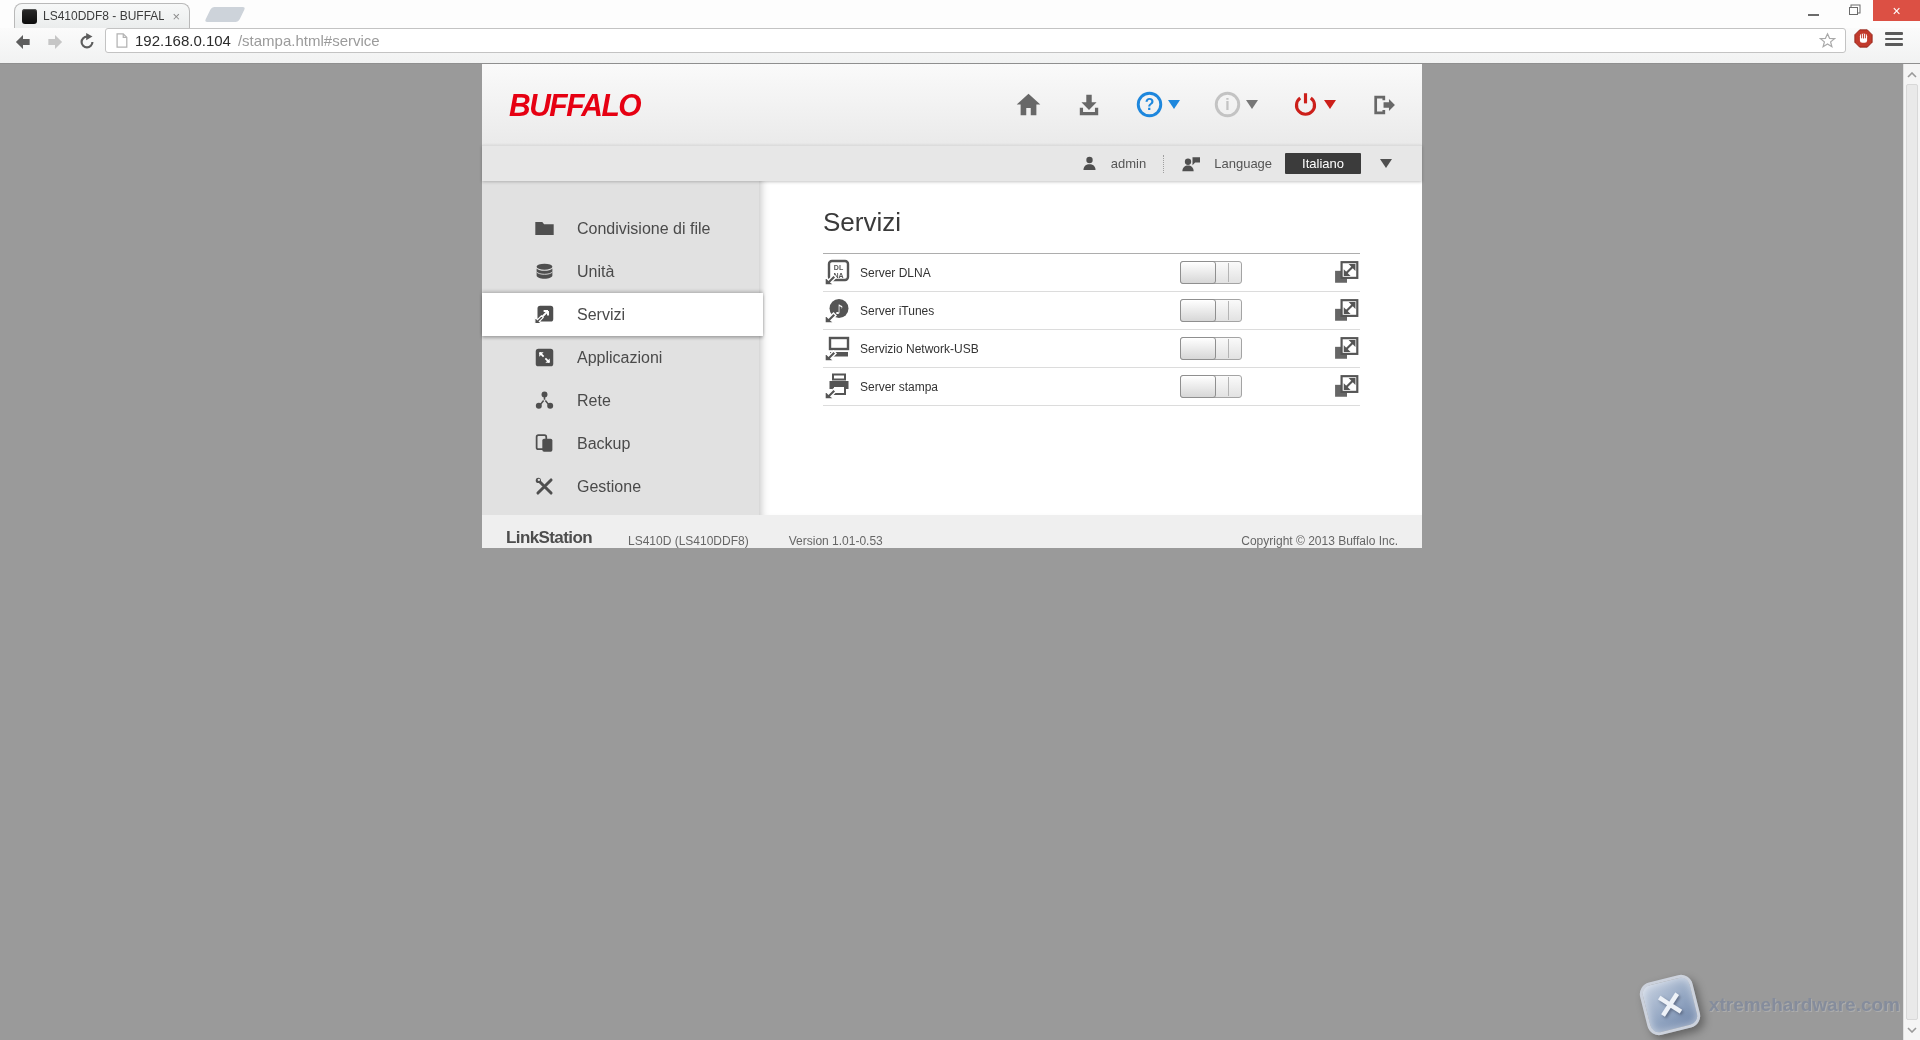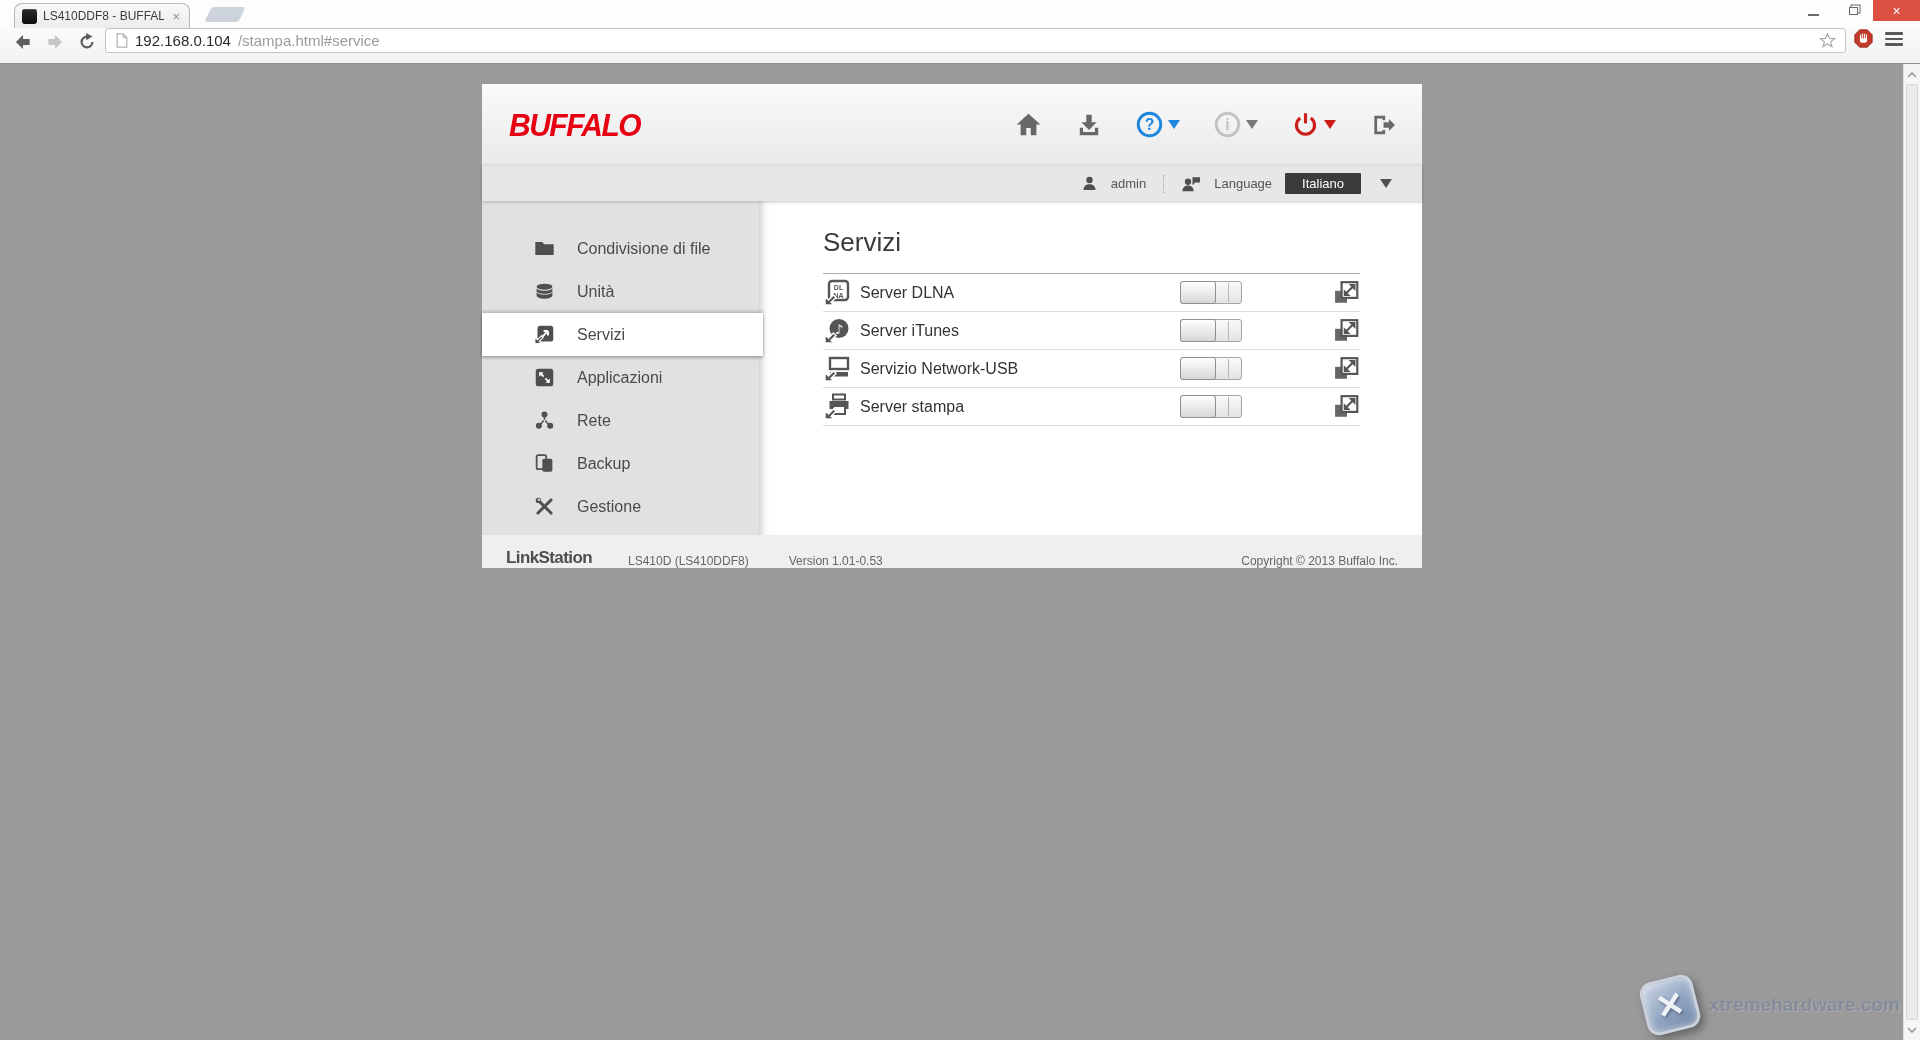--- a/index.html
+++ b/index.html
@@ -28,21 +28,21 @@
             display:flex; align-items:center; padding:0 9px; gap:7px; font-size:15px; }
   .url-host { color:#2b2b2b; }
   .url-path { color:#9b9b9b; }
   .url-spacer { flex:1; }
   .ext-area { display:flex; align-items:center; gap:8px; padding:0 4px; }
   .menu-icon { display:flex; flex-direction:column; gap:3px; padding:4px; }
   .menu-icon i { width:18px; height:2.5px; background:#5a5a5a; border-radius:1px; }
 
   
   .page { position:absolute; top:64px; left:0; right:0; bottom:0; background:#9a9a9a; }
-  .panel { position:absolute; left:482px; top:20px; width:940px; height:484px; background:#5eead4; }
+  .panel { position:absolute; left:482px; top:0; width:940px; height:484px; background:#5eead4; }
 
   .panel-header { height:81px; background:linear-gradient(#fafafa,#eaeaea); display:flex; align-items:center; padding:0 26px 0 27px; }
   .logo { font-size:30px; font-weight:bold; font-style:italic; color:#e60012; letter-spacing:-1.5px; transform:scaleY(1.05); }
   .hdr-icons { margin-left:auto; display:flex; align-items:center; gap:34px; }
   .hdr-item { display:flex; align-items:center; gap:5px; }
   .tri { width:0; height:0; border-left:6px solid transparent; border-right:6px solid transparent; border-top:9px solid #777; }
   .tri.blue { border-top-color:#1e87dd; }
   .tri.red { border-top-color:#cc1f1a; }
 
   .userbar { height:36px; background:#e7e7e7; display:flex; align-items:center; justify-content:flex-end;
@@ -55,21 +55,21 @@
   .sidebar { width:277px; background:#e1e1e1; padding-top:26px; position:relative; z-index:2; }
   .side-item { height:43px; display:flex; align-items:center; padding-left:52px; gap:22px; font-size:16px; color:#4a4a4a; position:relative; }
   .side-item.selected { background:#fff; width:calc(100% + 4px); z-index:3; box-shadow:0 2px 3px rgba(0,0,0,0.28), 0 -2px 3px rgba(0,0,0,0.18); }
   .side-icon { width:21px; height:21px; flex:0 0 auto; }
 
   .content { flex:1; padding:26px 62px 0 64px; box-shadow:inset 9px 0 10px -8px rgba(0,0,0,0.28); position:relative; z-index:1; }
   .content-title { font-size:26px; font-weight:normal; color:#3a3a3a; margin-bottom:15px; }
   .title-rule { border-top:1px solid #adadad; }
   .service-row { height:38px; display:flex; align-items:center; border-bottom:1px solid #dcdcdc; }
   .svc-icon { width:27px; height:27px; flex:0 0 auto; }
-  .svc-label { margin-left:10px; font-size:16px; color:#333; flex:1; }
+  .svc-label { margin-left:10px; font-size:12px; color:#333; flex:1; }
 
   .toggle { width:62px; height:23px; border:1px solid #a4a4a4; border-radius:3px; position:relative;
             background:linear-gradient(#fafafa,#e2e2e2); flex:0 0 auto; }
   .toggle .handle { position:absolute; left:-1px; top:-1px; width:36px; height:23px; border:1px solid #8f8f8f;
             border-radius:3px; background:linear-gradient(#ffffff,#d7d7d7); box-shadow:inset 0 1px 0 #fff; }
   .toggle .track-div { position:absolute; left:47px; top:1px; bottom:1px; width:1px; background:#b4b4b4; }
 
   .open-btn { margin-left:92px; width:26px; height:26px; flex:0 0 auto; }
 
   .panel-footer { height:33px; background:#efefef; display:flex; align-items:flex-end; padding:0 24px; font-size:12px; color:#666; }

